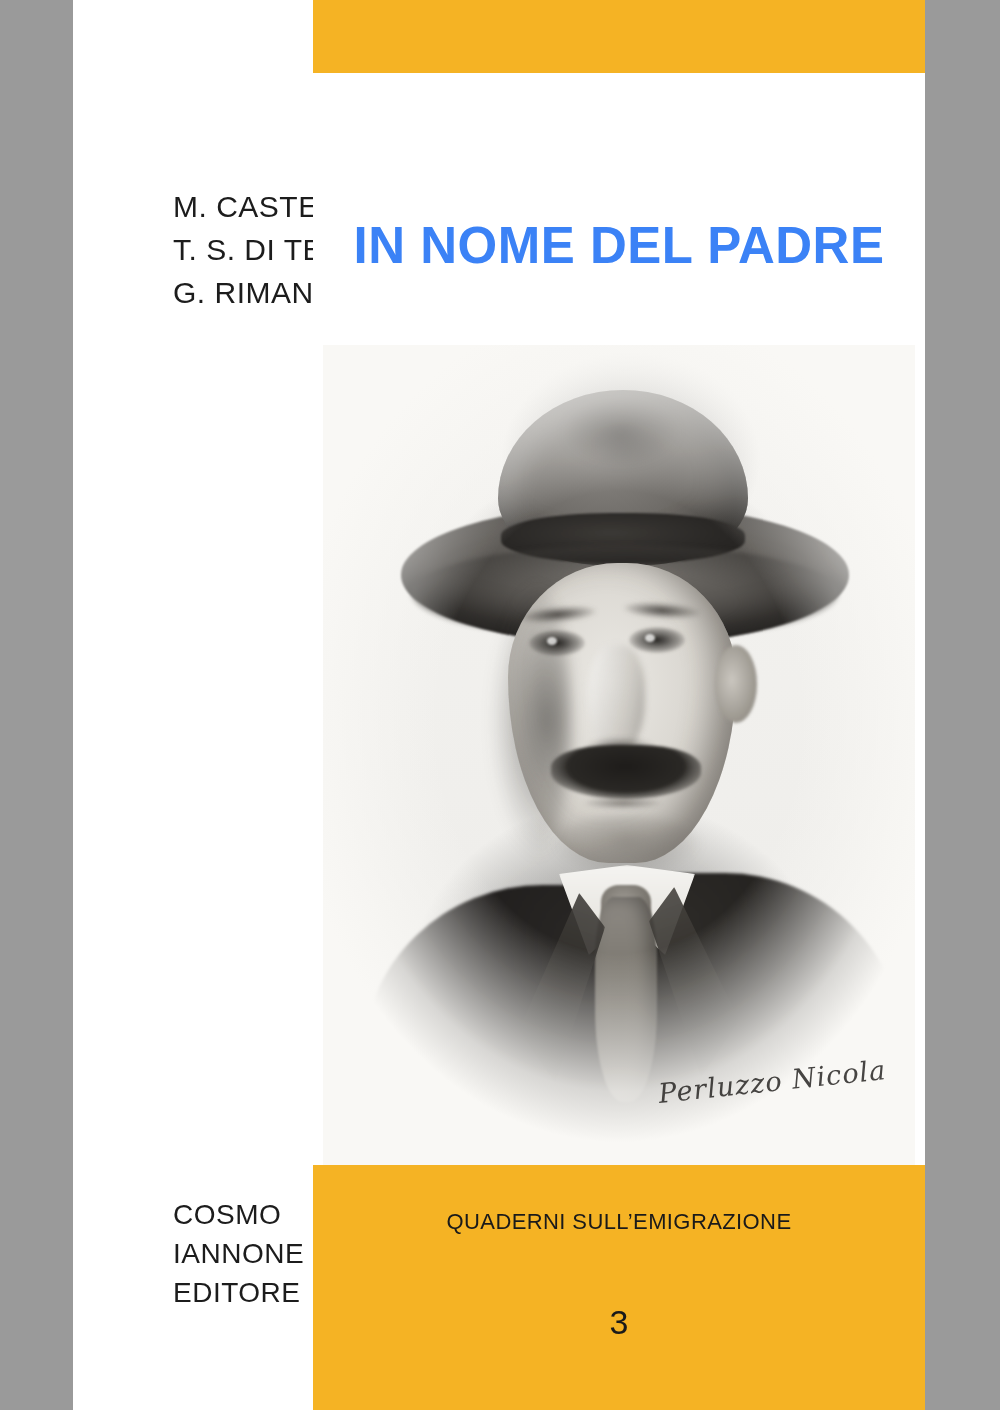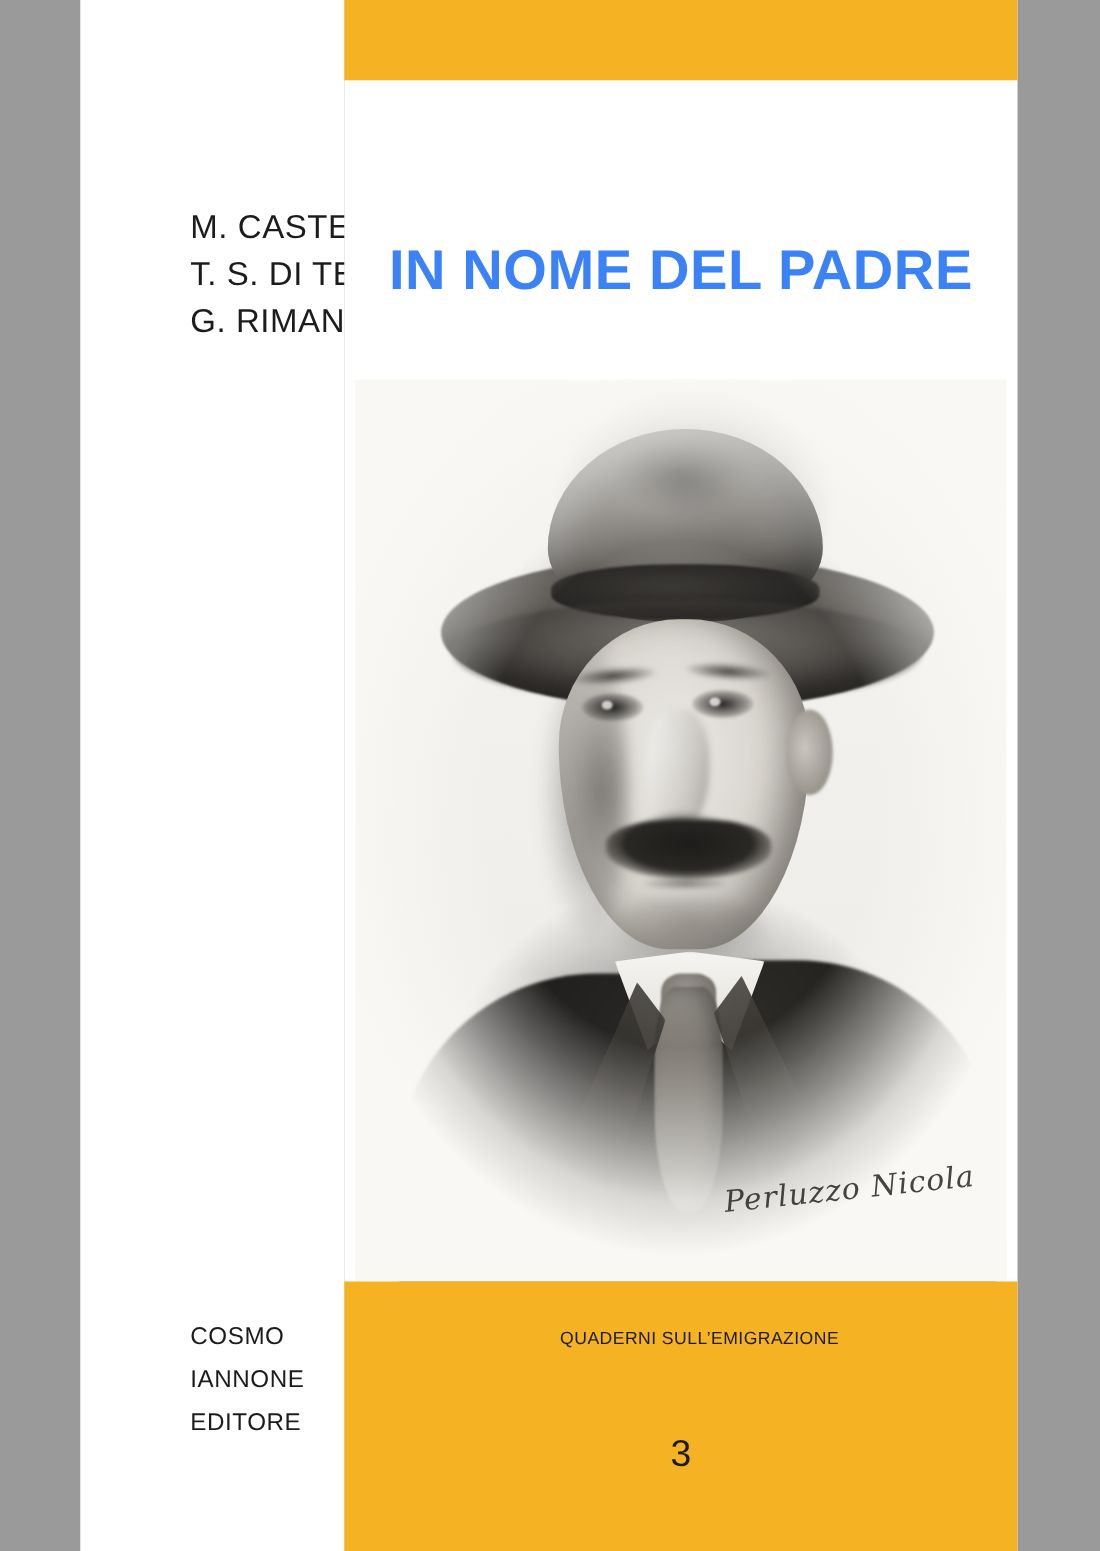--- a/index.html
+++ b/index.html
@@ -44,21 +44,21 @@
     font-weight: 400;
   }
   .authors div { white-space: nowrap; }
 
   .publisher {
     position: absolute;
     left: 100px;
     top: 1195px;
     width: 210px;
     color: #1c1c1c;
-    font-size: 22px;
+    font-size: 28px;
     line-height: 39px;
     letter-spacing: 0.5px;
   }
 
   
   .main {
     position: absolute;
     left: 313px;
     top: 0;
     width: 612px;
@@ -325,25 +325,25 @@
     position: absolute;
     left: 0;
     top: 1165px;
     width: 612px;
     height: 245px;
     background: #f5b324;
   }
 
   .series-title {
     position: absolute;
-    left: 17px;
+    left: 0;
     top: 44px;
     width: 612px;
     text-align: center;
-    font-size: 16px;
+    font-size: 22px;
     letter-spacing: 0.4px;
     color: #1a1a1a;
   }
   .series-sub {
     position: absolute;
     left: 0;
     top: 88px;
     width: 612px;
     text-align: center;
     font-size: 15px;

